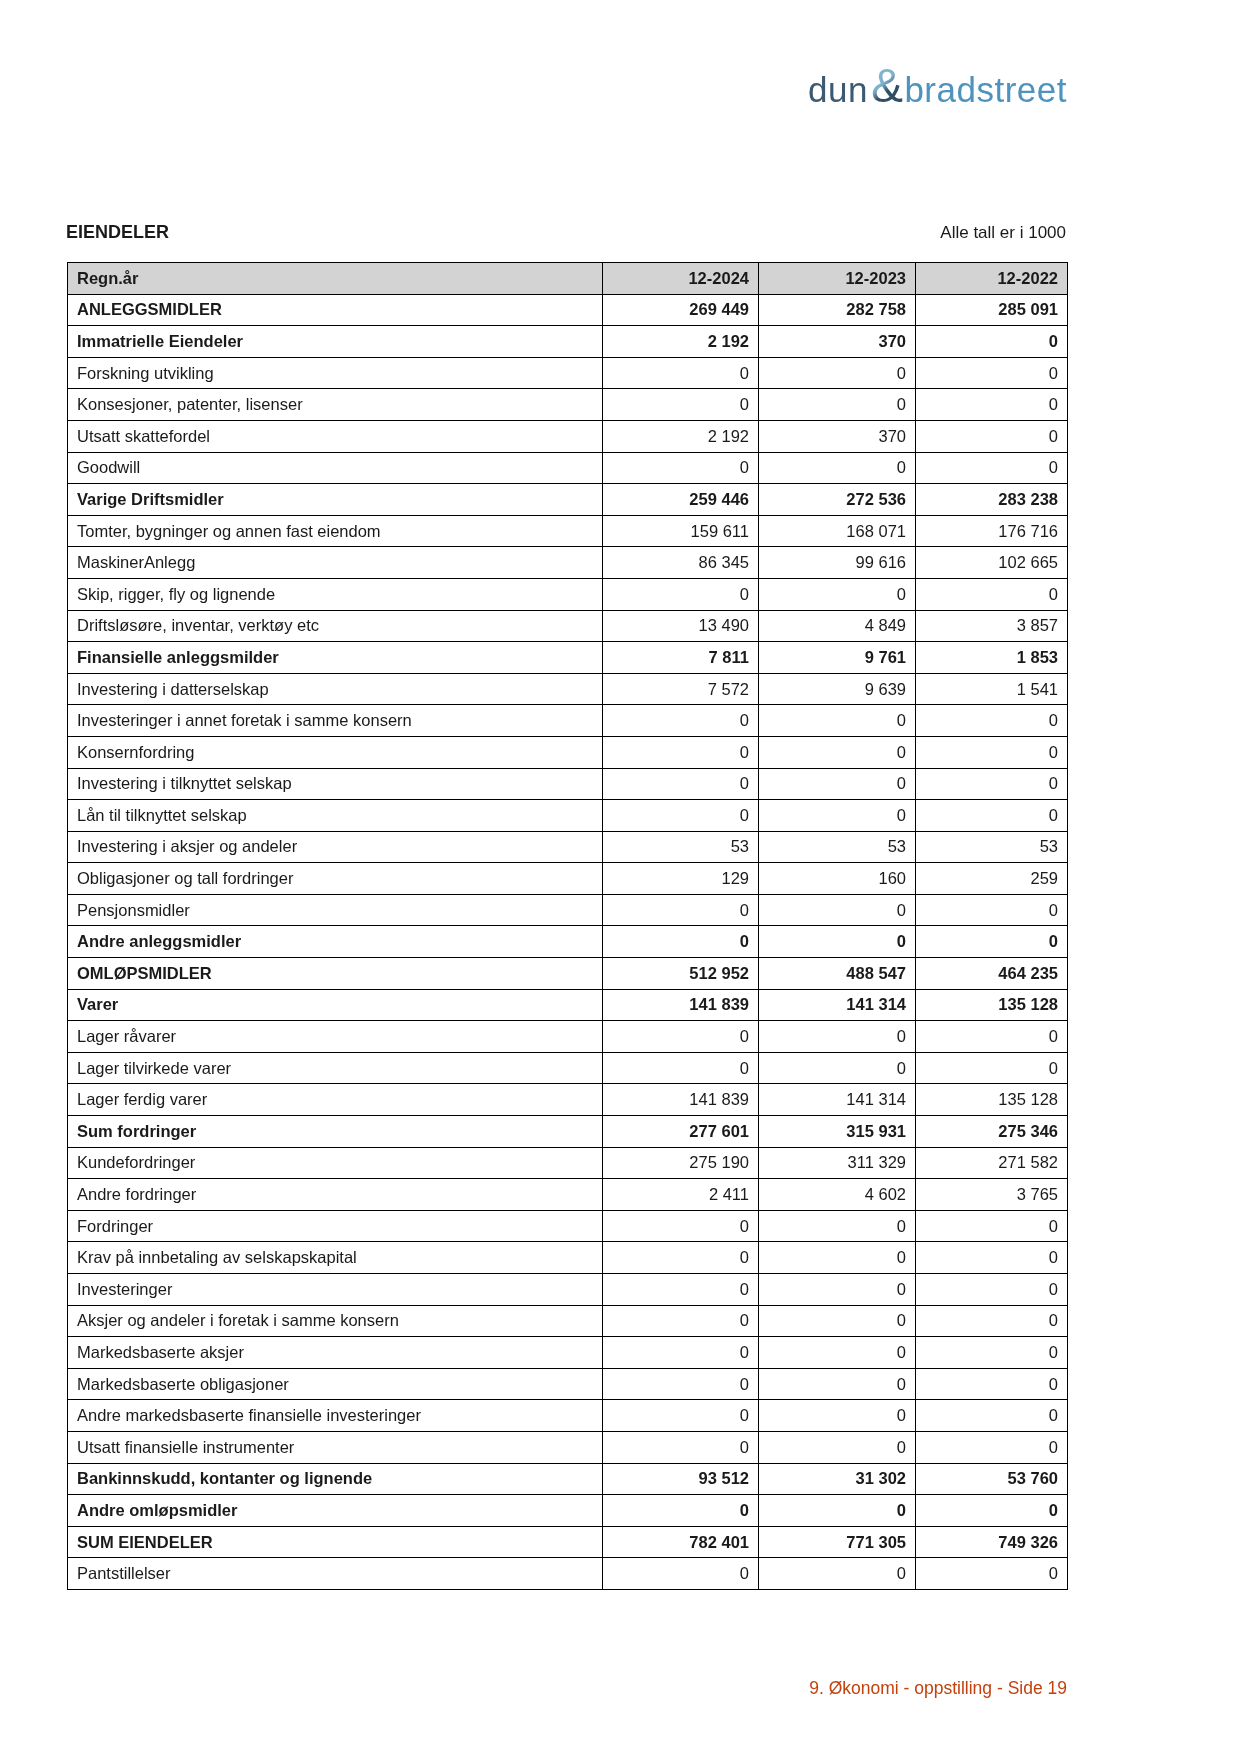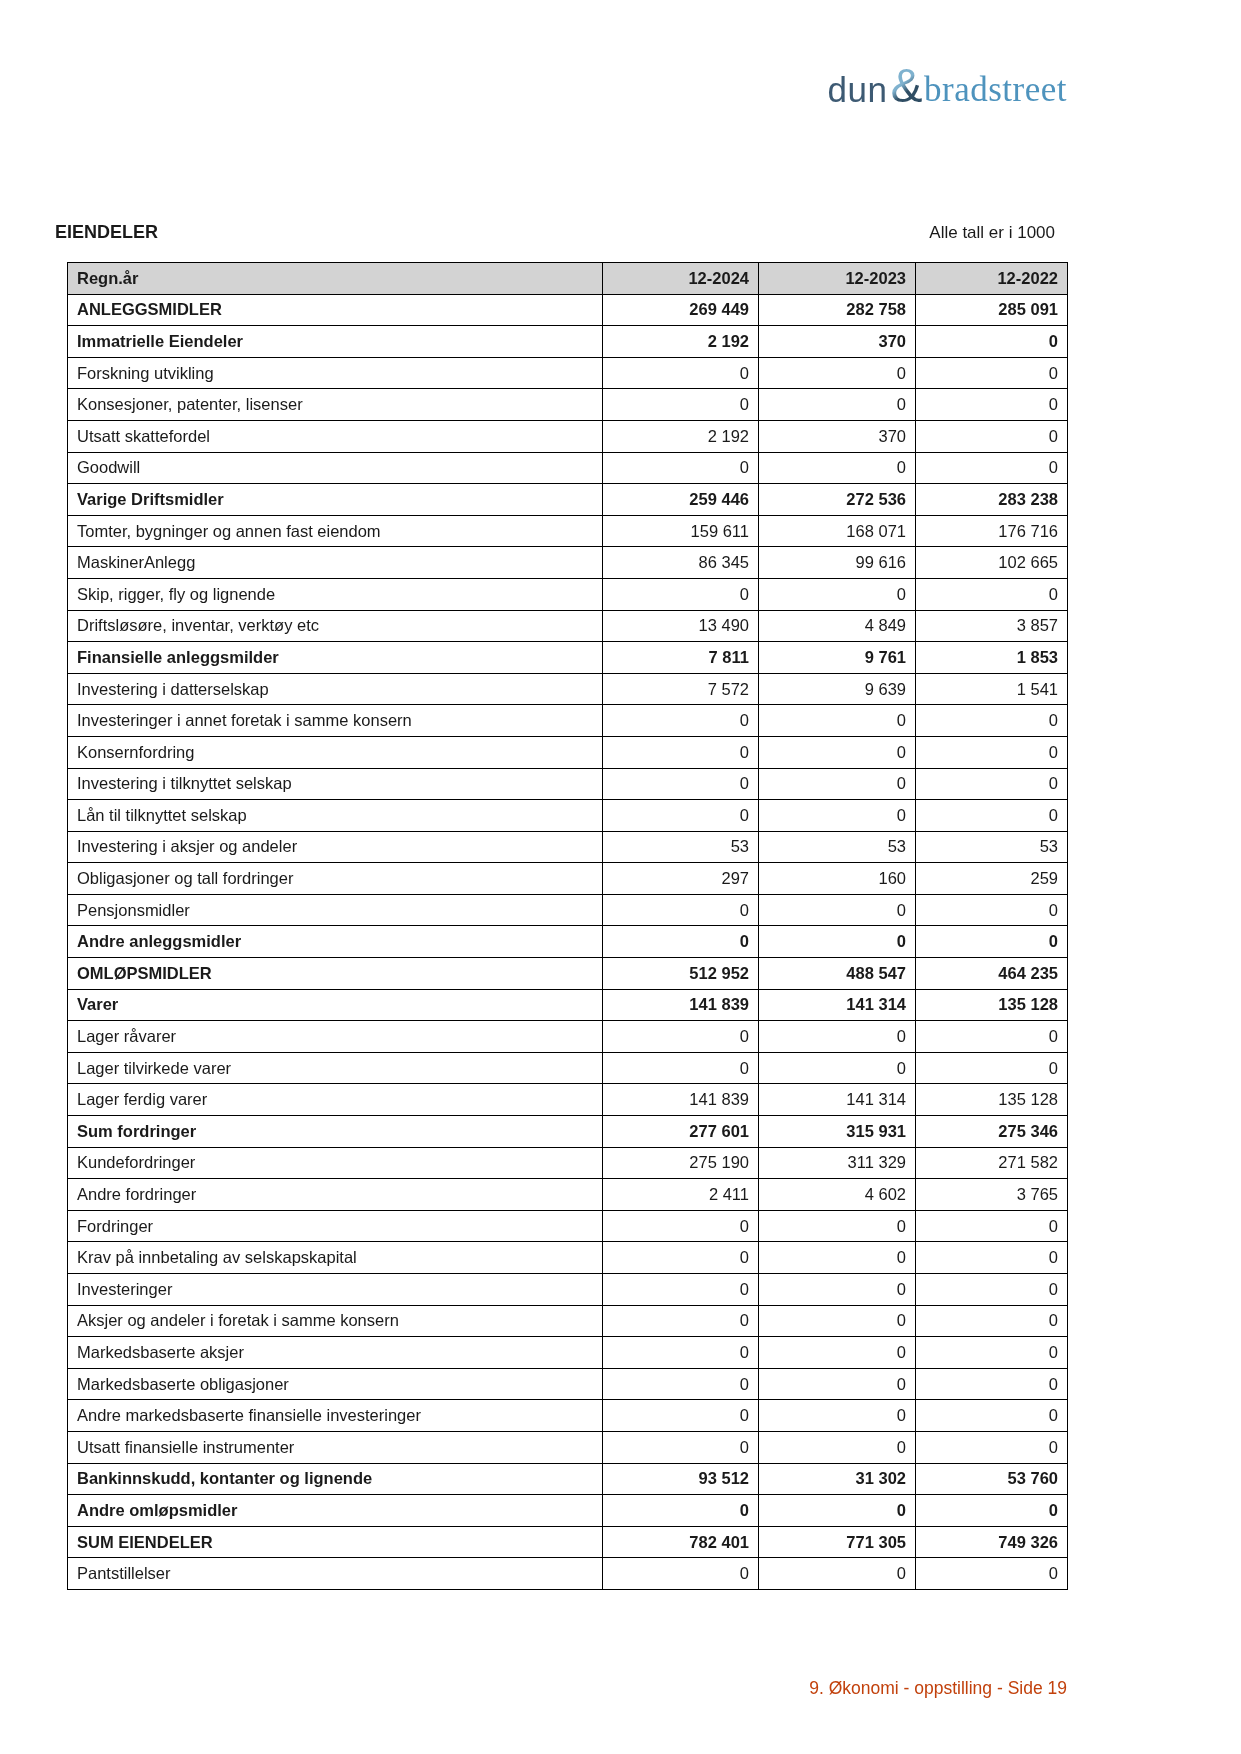--- a/index.html
+++ b/index.html
@@ -26,26 +26,26 @@
   }
   .logo .dun { color: var(--logo-dun, #3d5a73); }
   .logo .amp {
     font-size: 48px;
     margin: -6px 1px 0 3px;
     background: linear-gradient(140deg, var(--logo-amp-light, #7fb2cf) 42%, var(--logo-amp-dark, #2f4d63) 58%);
     -webkit-background-clip: text;
     background-clip: text;
     color: transparent;
   }
-  .logo .brad { color: var(--logo-brad, #4e93bd); font-family: Liberation Serif, serif; }
+  .logo .brad { color: var(--logo-brad, #4e93bd); }
 
   
   .title-row {
     position: absolute;
-    left: 55px;
+    left: 66px;
     top: 222px;
     width: 1000px;
     display: flex;
     justify-content: space-between;
     align-items: flex-end;
     text-align: right;
   }
   .title { font-weight: bold; font-size: 18px; }
   .note { font-size: 17px; }
 
@@ -219,21 +219,21 @@
           <td class="num">0</td>
         </tr>
         <tr>
           <td class="label">Investering i aksjer og andeler</td>
           <td class="num">53</td>
           <td class="num">53</td>
           <td class="num">53</td>
         </tr>
         <tr>
           <td class="label">Obligasjoner og tall fordringer</td>
-          <td class="num">297</td>
+          <td class="num">129</td>
           <td class="num">160</td>
           <td class="num">259</td>
         </tr>
         <tr>
           <td class="label">Pensjonsmidler</td>
           <td class="num">0</td>
           <td class="num">0</td>
           <td class="num">0</td>
         </tr>
         <tr class="bold">

